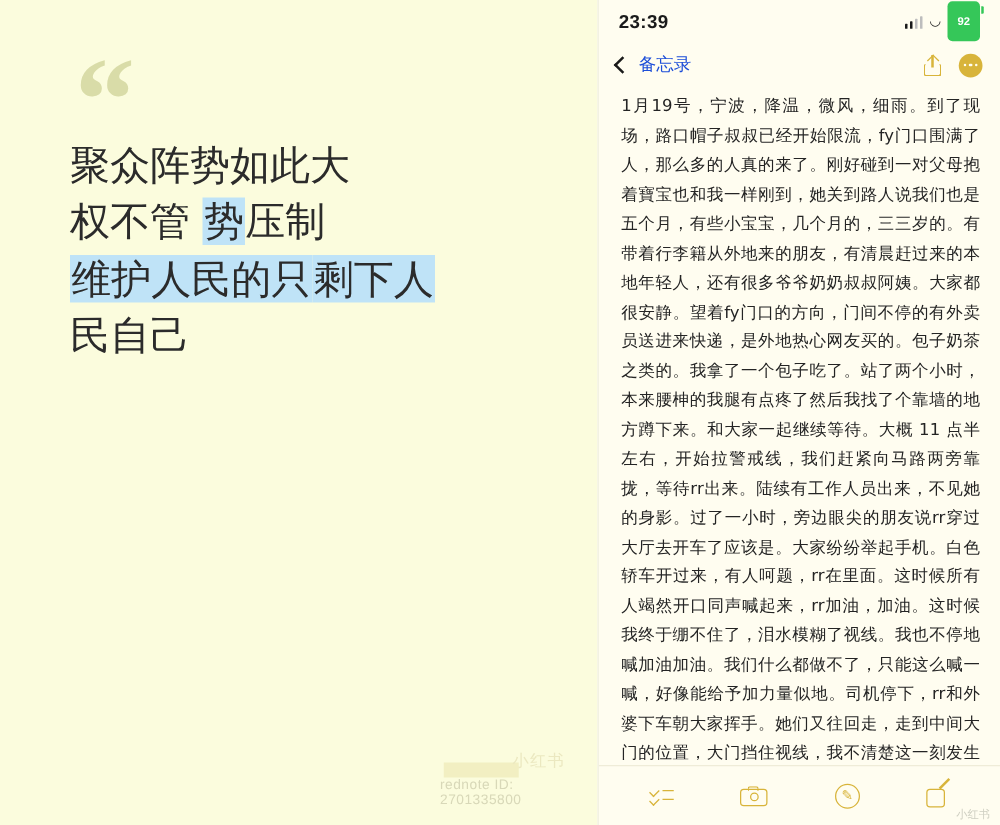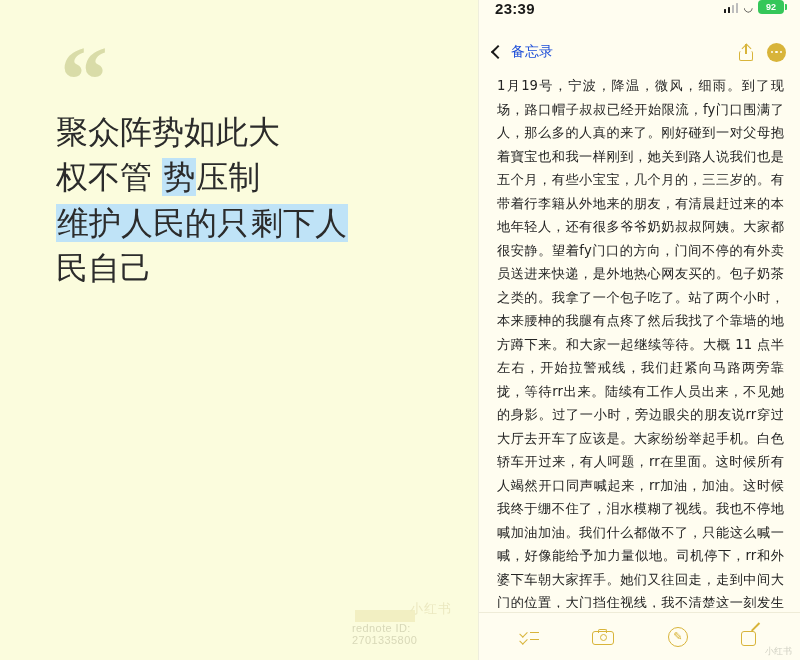--- a/index.html
+++ b/index.html
@@ -85,21 +85,21 @@
     width: 322px;
     height: 660px;
     background: #fffdf0;
     border-left: 1px solid #eeeedd;
     overflow: hidden;
   }
   .status-bar {
     position: relative;
     height: 34px;
     display: flex;
-    align-items: flex-start;
+    align-items: center;
     padding: 0 16px;
   }
   .status-time {
     font-size: 15px;
     color: #1a1a1a;
     font-weight: 600;
     letter-spacing: 0.3px;
   }
   .status-right {
     margin-left: auto;
@@ -123,21 +123,21 @@
   .sig-bars i:nth-child(2) { height: 6px; }
   .sig-bars i:nth-child(3) { height: 8px; background: #bdbdbd; }
   .sig-bars i:nth-child(4) { height: 10px; background: #bdbdbd; }
   .wifi-ic {
     font-size: 11px;
     color: #1a1a1a;
     line-height: 1;
   }
   .battery {
     position: relative;
-    width: 26px; height: 14px;
+    width: 26px; height: 32px;
     border-radius: 4px;
     background: #35c759;
     display: flex;
     align-items: center;
     justify-content: center;
   }
   .battery span {
     font-size: 9px;
     color: #ffffff;
     font-weight: 700;

